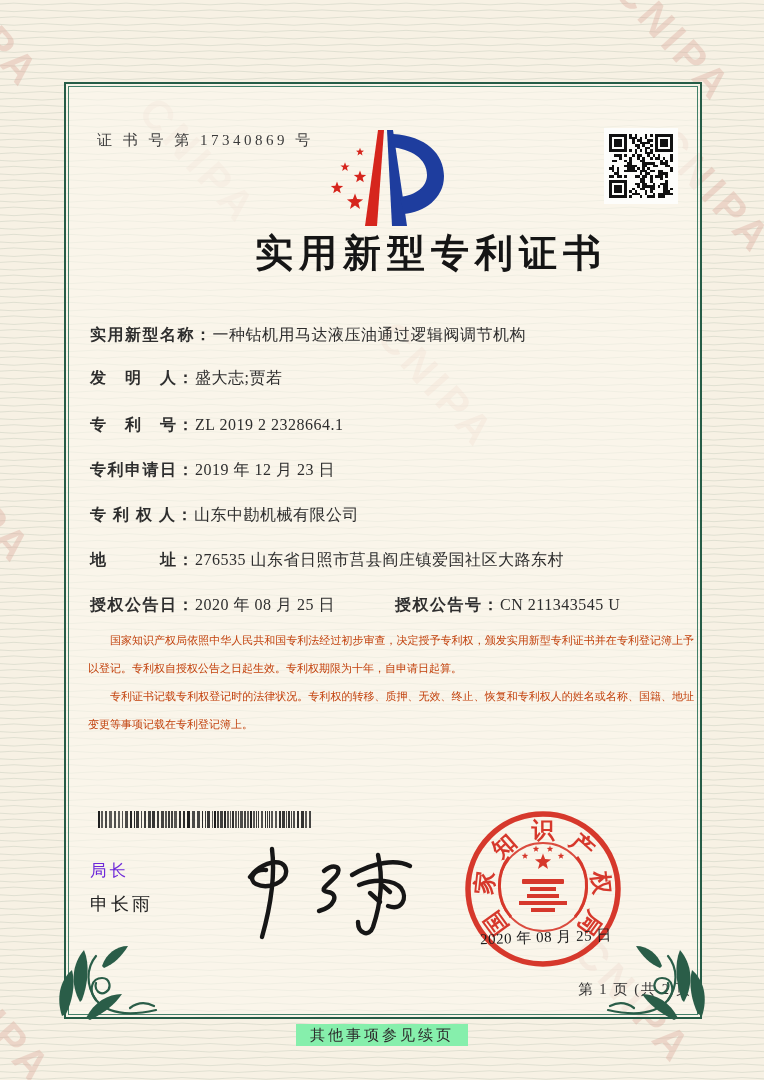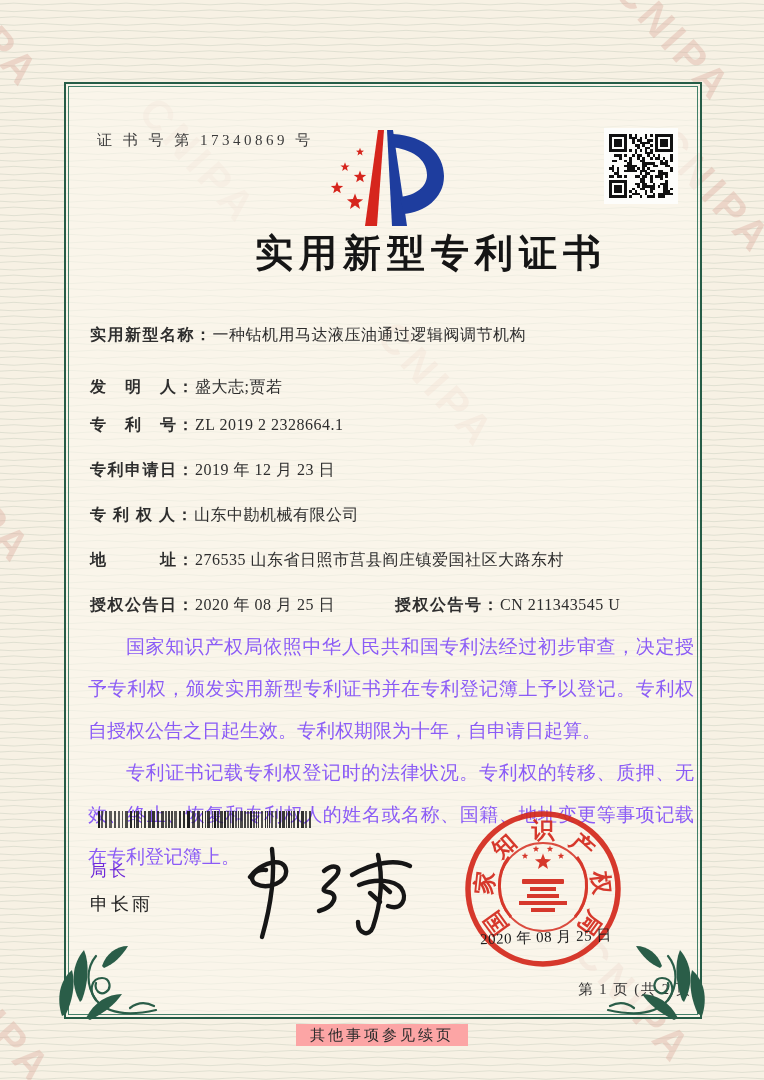--- a/index.html
+++ b/index.html
@@ -31,43 +31,43 @@
   .logo{left:328px;top:126px;width:140px;height:108px;}
   .qr-box{left:604px;top:128px;width:74px;height:76px;background:#fdfdfb;
     display:flex;align-items:center;justify-content:center;}
   .doc-title{
     left:64px;top:228px;width:734px;text-align:center;
     font-size:38px;font-weight:bold;letter-spacing:6px;color:#151515;
   }
   .field-row{left:90px;width:600px;font-size:16px;letter-spacing:0.5px;
     color:#2e2e2e;white-space:nowrap;}
   .field-label{letter-spacing:1.5px;font-weight:bold;}
-  .row-0{top:325px}.row-1{top:377px}.row-2{top:415px}
+  .row-0{top:325px}.row-1{top:368px}.row-2{top:415px}
   .row-3{top:460px}.row-4{top:505px}.row-5{top:550px}.row-6{top:595px}
   .grant-col2{position:absolute;left:305px;top:0;text-align:right;}
-  .paragraphs{left:88px;top:626px;width:606px;font-size:19px;
-    line-height:42px;text-align:justify;color:#8b5cf6;}
+  .paragraphs{left:88px;top:626px;width:606px;font-size:11px;
+    line-height:28px;text-align:justify;color:#c2410c;}
   .paragraphs p{margin:0;text-indent:2em;}
   .barcode{left:98px;top:811px;width:215px;height:17px;}
   .director-title{left:90px;top:860px;font-size:16.5px;letter-spacing:3px;color:#6d28d9;}
   .director-name{left:90px;top:892px;font-size:18px;letter-spacing:3px;color:#222;}
   .signature{left:222px;top:843px;width:205px;height:108px;}
   .seal{left:454px;top:802px;width:178px;height:178px;opacity:0.92;}
   .seal-date{left:468px;top:928px;width:156px;text-align:center;
     font-size:15px;color:#1d1d1d;letter-spacing:0.5px;transform:rotate(-2deg);z-index:4;}
   .page-info{left:64px;top:980px;width:634px;text-align:right;
     font-size:14.5px;letter-spacing:1.5px;color:#333;}
   .flourish{width:112px;height:84px;z-index:4;}
   .flourish-left{left:46px;top:938px;}
   .flourish-right{left:606px;top:938px;transform:scaleX(-1);}
   .footer-note{
     left:0;top:1026px;width:764px;text-align:center;z-index:3;
     font-size:15px;letter-spacing:3px;color:#2c2c2c;
   }
-  .footer-note span{background:#fca5a5;padding:3px 14px;}
+  .footer-note span{background:#86efac;padding:3px 14px;}
 </style>
 </head>
 <body>
 
 <svg id="waves" width="764" height="1080">
     <path d="M0,4.0 q14,-1.7 28,0 q14,1.7 28,0 q14,-1.7 28,0 q14,1.7 28,0 q14,-1.7 28,0 q14,1.7 28,0 q14,-1.7 28,0 q14,1.7 28,0 q14,-1.7 28,0 q14,1.7 28,0 q14,-1.7 28,0 q14,1.7 28,0 q14,-1.7 28,0 q14,1.7 28,0 q14,-1.7 28,0 q14,1.7 28,0 q14,-1.7 28,0 q14,1.7 28,0 q14,-1.7 28,0 q14,1.7 28,0 q14,-1.7 28,0 q14,1.7 28,0 q14,-1.7 28,0 q14,1.7 28,0 q14,-1.7 28,0 q14,1.7 28,0 q14,-1.7 28,0 q14,1.7 28,0" fill="none" stroke="#7d9680" stroke-width="0.7" opacity="0.28"></path>
     <path d="M0,10.8 q14,1.7 28,0 q14,-1.7 28,0 q14,1.7 28,0 q14,-1.7 28,0 q14,1.7 28,0 q14,-1.7 28,0 q14,1.7 28,0 q14,-1.7 28,0 q14,1.7 28,0 q14,-1.7 28,0 q14,1.7 28,0 q14,-1.7 28,0 q14,1.7 28,0 q14,-1.7 28,0 q14,1.7 28,0 q14,-1.7 28,0 q14,1.7 28,0 q14,-1.7 28,0 q14,1.7 28,0 q14,-1.7 28,0 q14,1.7 28,0 q14,-1.7 28,0 q14,1.7 28,0 q14,-1.7 28,0 q14,1.7 28,0 q14,-1.7 28,0 q14,1.7 28,0 q14,-1.7 28,0" fill="none" stroke="#7d9680" stroke-width="0.7" opacity="0.28"></path>
     <path d="M0,17.6 q14,-1.7 28,0 q14,1.7 28,0 q14,-1.7 28,0 q14,1.7 28,0 q14,-1.7 28,0 q14,1.7 28,0 q14,-1.7 28,0 q14,1.7 28,0 q14,-1.7 28,0 q14,1.7 28,0 q14,-1.7 28,0 q14,1.7 28,0 q14,-1.7 28,0 q14,1.7 28,0 q14,-1.7 28,0 q14,1.7 28,0 q14,-1.7 28,0 q14,1.7 28,0 q14,-1.7 28,0 q14,1.7 28,0 q14,-1.7 28,0 q14,1.7 28,0 q14,-1.7 28,0 q14,1.7 28,0 q14,-1.7 28,0 q14,1.7 28,0 q14,-1.7 28,0 q14,1.7 28,0" fill="none" stroke="#7d9680" stroke-width="0.7" opacity="0.28"></path>
     <path d="M0,24.4 q14,1.7 28,0 q14,-1.7 28,0 q14,1.7 28,0 q14,-1.7 28,0 q14,1.7 28,0 q14,-1.7 28,0 q14,1.7 28,0 q14,-1.7 28,0 q14,1.7 28,0 q14,-1.7 28,0 q14,1.7 28,0 q14,-1.7 28,0 q14,1.7 28,0 q14,-1.7 28,0 q14,1.7 28,0 q14,-1.7 28,0 q14,1.7 28,0 q14,-1.7 28,0 q14,1.7 28,0 q14,-1.7 28,0 q14,1.7 28,0 q14,-1.7 28,0 q14,1.7 28,0 q14,-1.7 28,0 q14,1.7 28,0 q14,-1.7 28,0 q14,1.7 28,0 q14,-1.7 28,0" fill="none" stroke="#7d9680" stroke-width="0.7" opacity="0.28"></path>
     <path d="M0,31.2 q14,-1.7 28,0 q14,1.7 28,0 q14,-1.7 28,0 q14,1.7 28,0 q14,-1.7 28,0 q14,1.7 28,0 q14,-1.7 28,0 q14,1.7 28,0 q14,-1.7 28,0 q14,1.7 28,0 q14,-1.7 28,0 q14,1.7 28,0 q14,-1.7 28,0 q14,1.7 28,0 q14,-1.7 28,0 q14,1.7 28,0 q14,-1.7 28,0 q14,1.7 28,0 q14,-1.7 28,0 q14,1.7 28,0 q14,-1.7 28,0 q14,1.7 28,0 q14,-1.7 28,0 q14,1.7 28,0 q14,-1.7 28,0 q14,1.7 28,0 q14,-1.7 28,0 q14,1.7 28,0" fill="none" stroke="#7d9680" stroke-width="0.7" opacity="0.28"></path>

